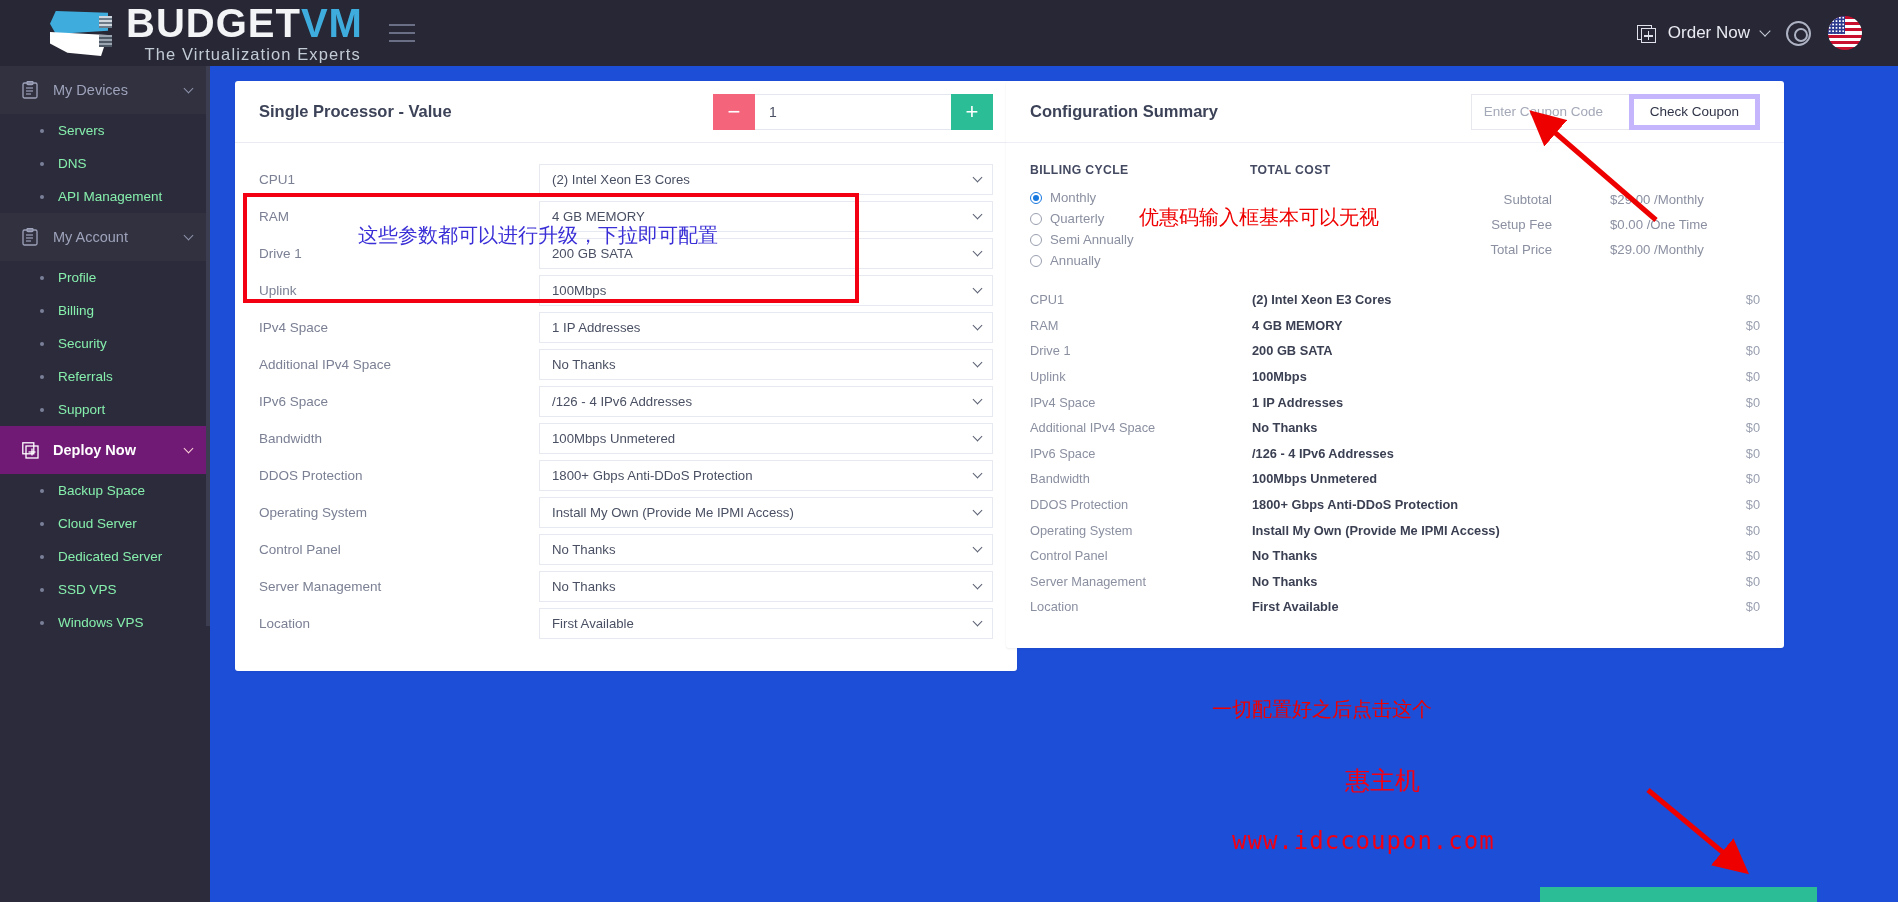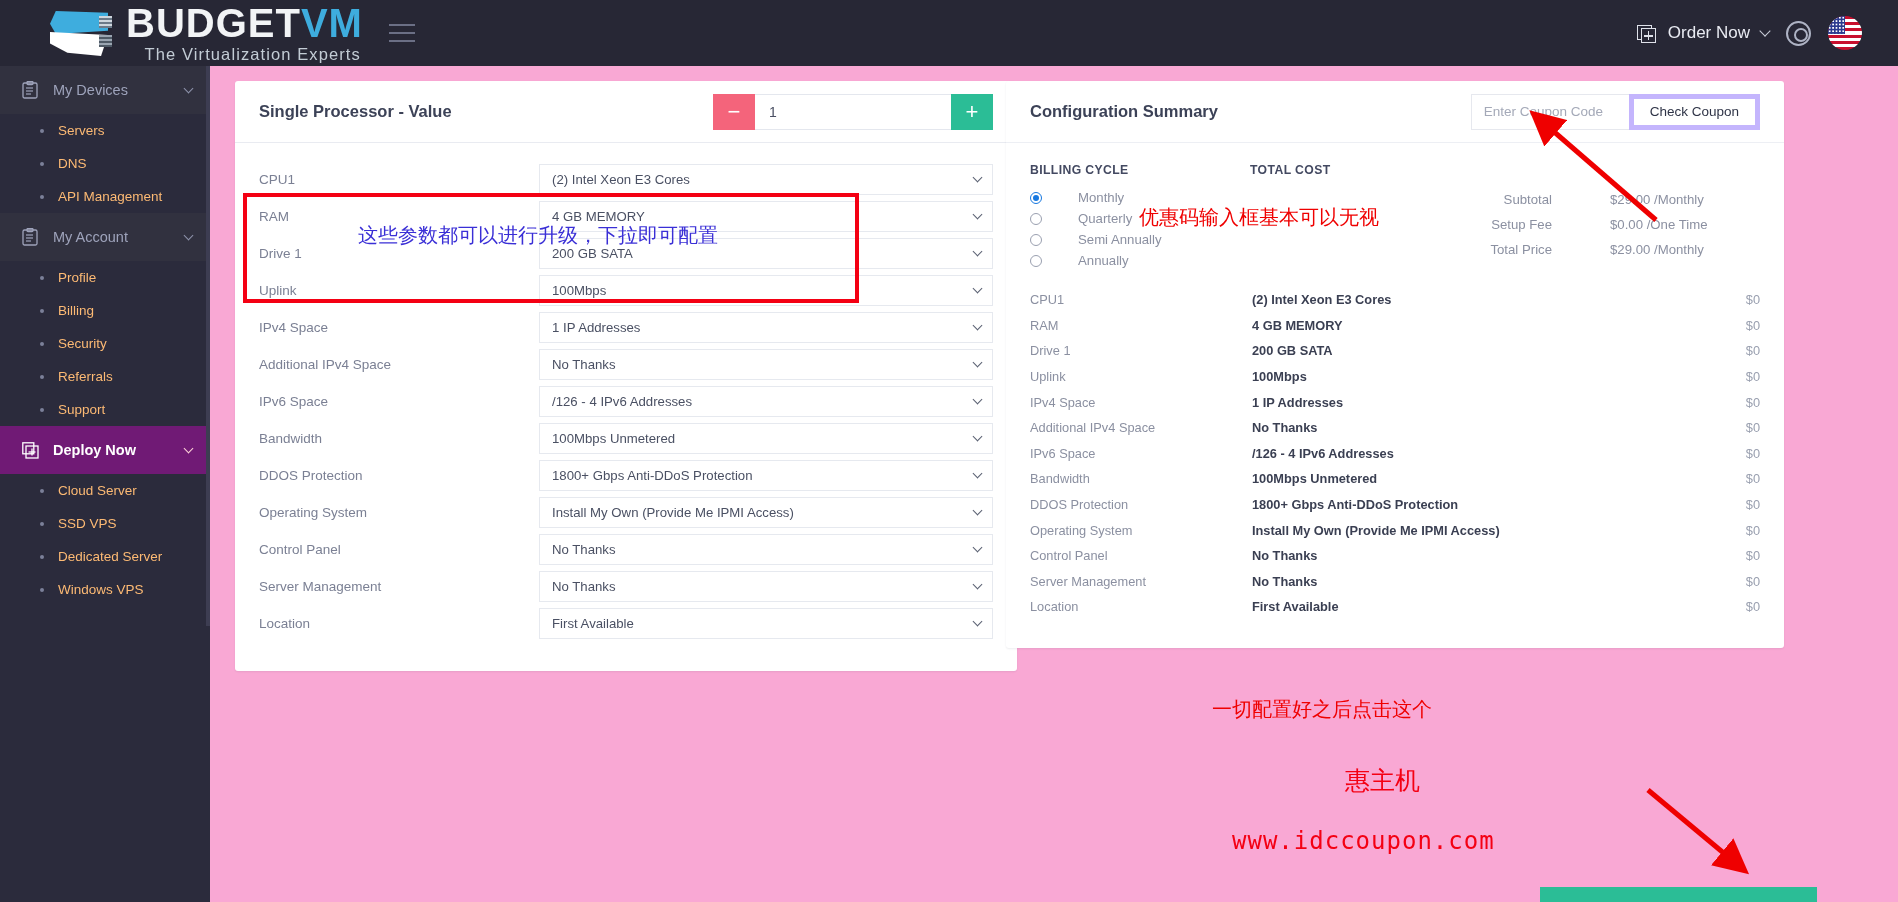--- a/index.html
+++ b/index.html
@@ -82,29 +82,29 @@
   .nav-group .gicon { width: 18px; margin-right: 13px; display:flex; }
   .nav-group .gcaret {
     position: absolute; right: 18px; width: 7px; height: 7px;
     border-right: 1.6px solid #8e93ab; border-bottom: 1.6px solid #8e93ab;
     transform: rotate(45deg); margin-top: -4px;
   }
   .nav-group.active { background: #701a75; color: #ffffff; font-weight: bold; }
   .nav-group.active .gcaret { border-color: #ffd2d8; }
   .nav-sub {
     display: flex; align-items: center; height: 33px; padding-left: 40px;
-    color: #fdba74; font-size: 13.5px; cursor: pointer;
+    color: #86efac; font-size: 13.5px; cursor: pointer;
   }
   .nav-sub .dot { width: 4px; height: 4px; border-radius: 50%; background: #7b8099; margin-right: 14px; }
   .sidebar-scroll {
     position:absolute; right:0; top:0; width:4px; height:560px; background:#3d3d52;
   }
 
   
-  .content { position: absolute; top: 66px; left: 210px; width: 1688px; height: 836px; background: #f9a8d4; }
+  .content { position: absolute; top: 66px; left: 210px; width: 1688px; height: 836px; background: #1d4ed8; }
 
   .card { background: #ffffff; border-radius: 3px; box-shadow: 0 1px 2px rgba(30,35,60,.08); }
 
   
   .cfg-card { position: absolute; left: 25px; top: 15px; width: 782px; height: 590px; }
   .cfg-head { height: 62px; display: flex; align-items: center; padding: 0 24px; border-bottom: 1px solid #e9ebf1; }
   .cfg-title { font-size: 16.5px; color: #3c4257; font-weight: bold; }
   .qty { margin-left: auto; display: flex; align-items: center; height: 36px; }
   .qty-minus, .qty-plus {
     width: 42px; height: 36px; display: flex; align-items: center; justify-content: center;
@@ -141,21 +141,21 @@
     background: #fff;
   }
   .coupon-btn {
     height: 36px; border: 5px solid #c4b5fd; background: #fff; padding: 0 16px;
     display: flex; align-items: center; color: #2f3447; font-size: 13.5px; cursor: pointer;
   }
   .sum-body { padding: 20px 24px 8px 24px; }
   .sum-top { display: flex; }
   .billing-col { width: 220px; }
   .colhead { font-size: 12.2px; font-weight: bold; color: #434961; letter-spacing: .4px; margin-bottom: 10px; }
-  .radio-row { display: flex; align-items: center; height: 21px; color: #8b90a1; font-size: 13.2px; cursor: pointer; gap: 28px; }
+  .radio-row { display: flex; align-items: center; height: 21px; color: #8b90a1; font-size: 13.2px; cursor: pointer; }
   .radio {
     width: 12px; height: 12px; border-radius: 50%; border: 1.4px solid #9aa0b0;
     margin-right: 8px; position: relative; background: #fff; flex: none;
   }
   .radio.on { border-color: #1778e0; }
   .radio.on::after { content:""; position:absolute; left:2px; top:2px; width:6px; height:6px;
                      border-radius:50%; background:#1778e0; }
   .cost-col { flex: 1; }
   .cost-row { display: flex; font-size: 13.2px; color: #8b90a1; height: 25px; align-items: center; }
   .cost-label { flex: 1; text-align: right; padding-right: 58px; }
@@ -312,29 +312,33 @@
               <rect x="4" y="4" width="12" height="12" fill="none" stroke="currentColor" stroke-width="1.3"></rect>
               <line x1="10" y1="6.5" x2="10" y2="13.5" stroke="currentColor" stroke-width="1.3"></line>
               <line x1="6.5" y1="10" x2="13.5" y2="10" stroke="currentColor" stroke-width="1.3"></line>
             </svg>
           </span>
           <span>Deploy Now</span>
           <span class="gcaret"></span>
         </div>
         <div class="nav-sub">
           <span class="dot"></span>
+          <span>Backup Space</span>
+        </div>
+        <div class="nav-sub">
+          <span class="dot"></span>
           <span>Cloud Server</span>
         </div>
         <div class="nav-sub">
           <span class="dot"></span>
+          <span>Dedicated Server</span>
+        </div>
+        <div class="nav-sub">
+          <span class="dot"></span>
           <span>SSD VPS</span>
-        </div>
-        <div class="nav-sub">
-          <span class="dot"></span>
-          <span>Dedicated Server</span>
         </div>
         <div class="nav-sub">
           <span class="dot"></span>
           <span>Windows VPS</span>
         </div>
       </div>
     <div class="sidebar-scroll"></div>
   </div>
 
   <div class="content">

